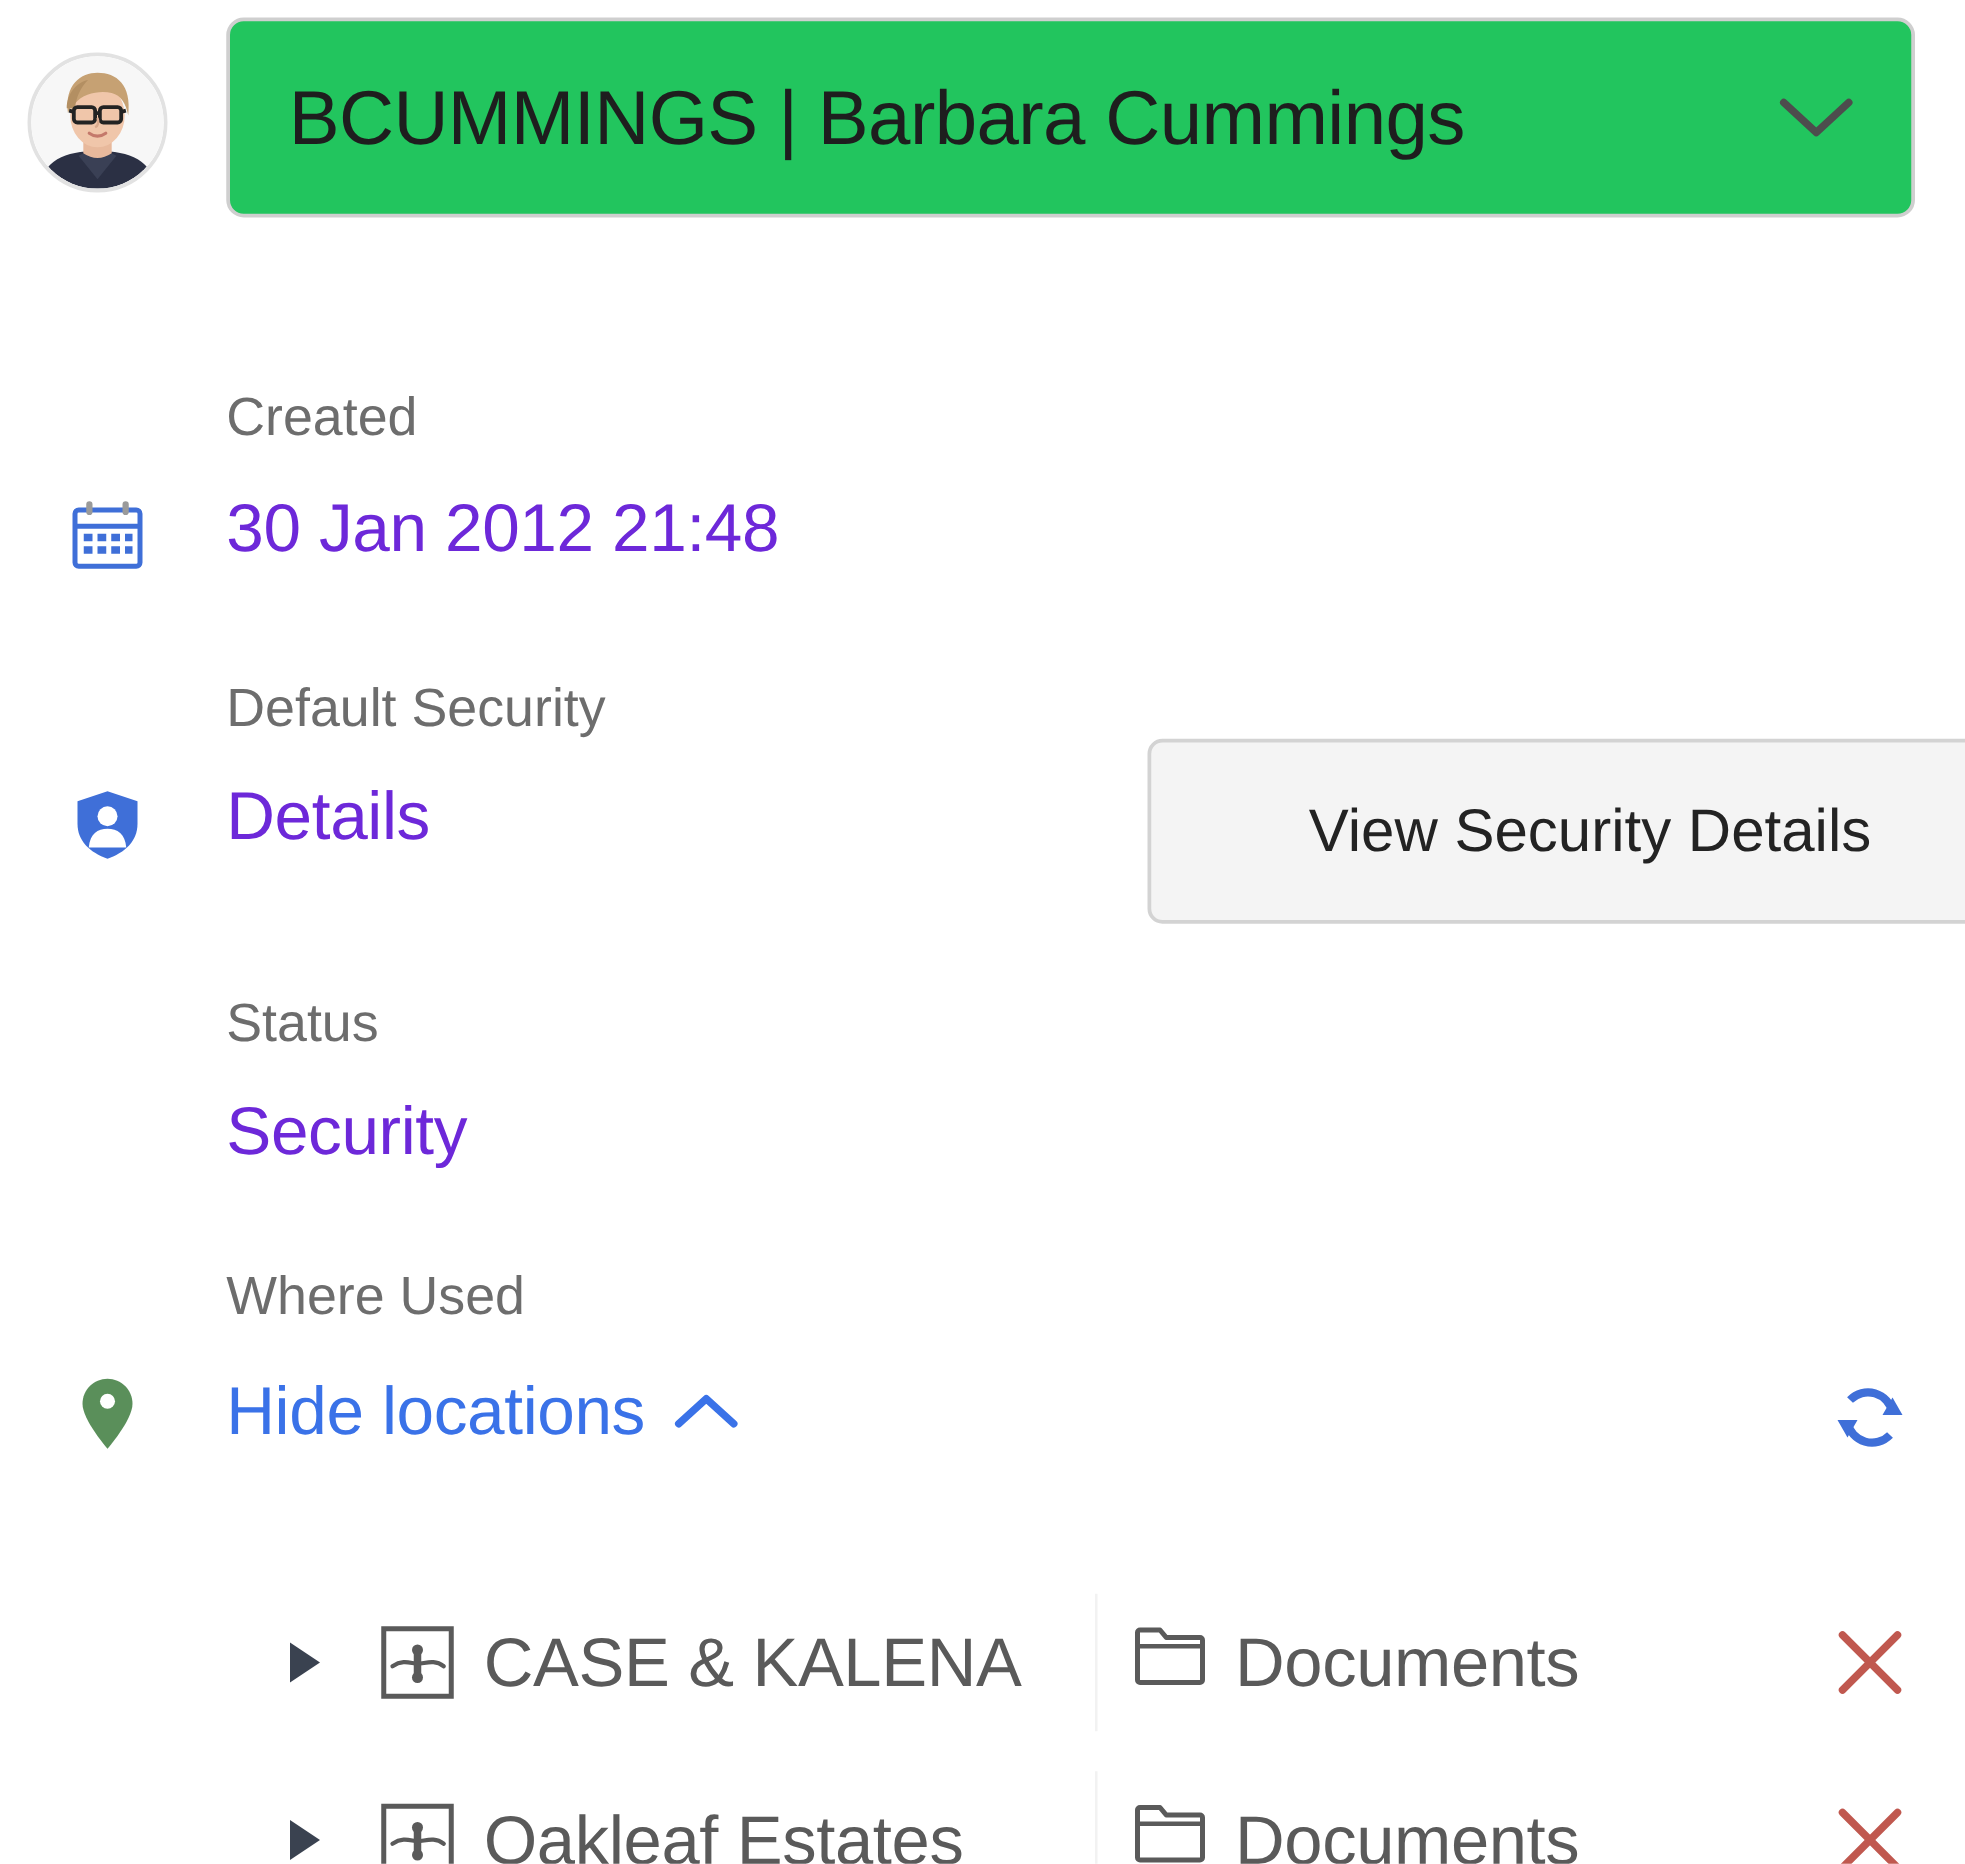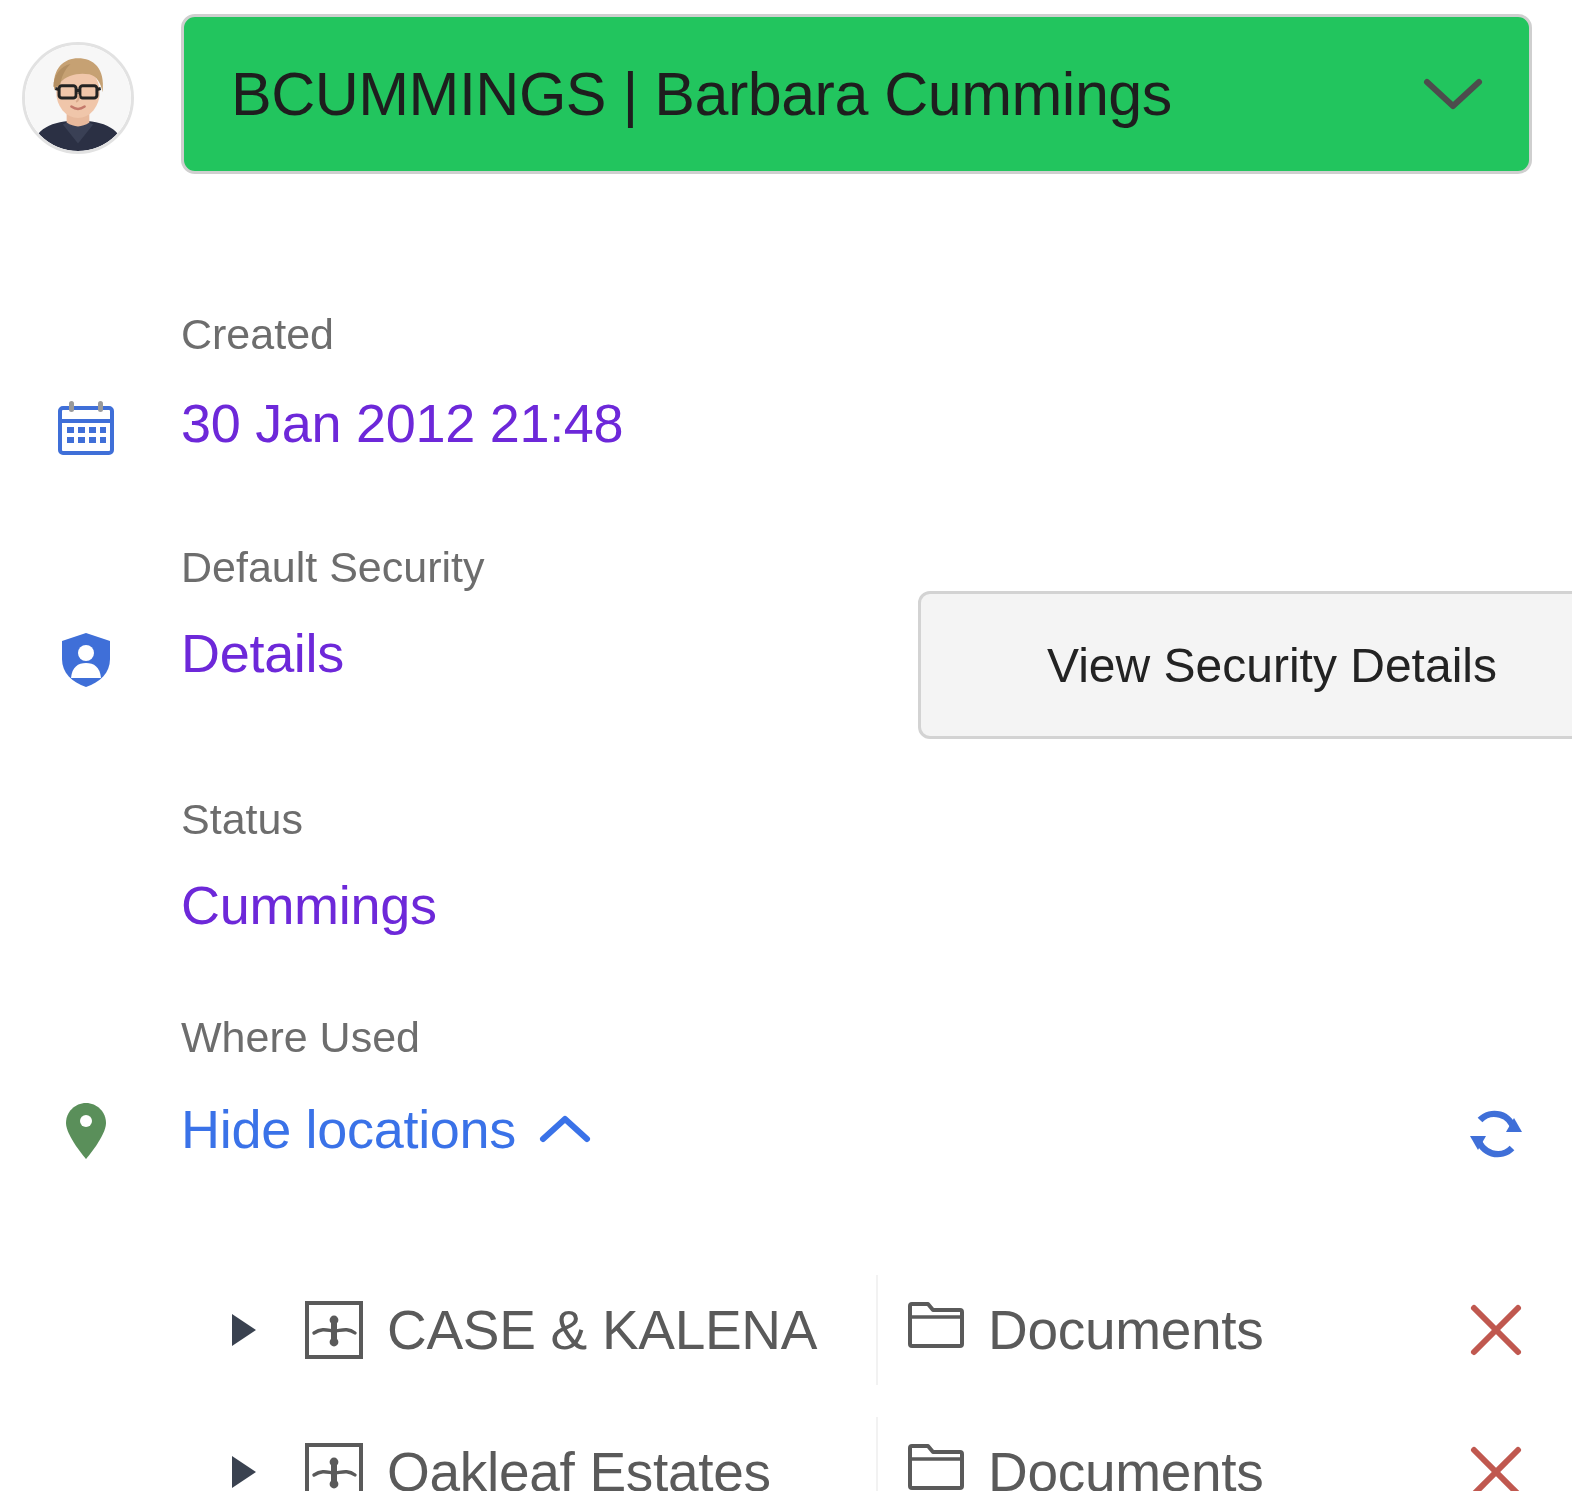--- a/index.html
+++ b/index.html
@@ -292,21 +292,21 @@
     <path d="M16 50 C17 39 23 35 31 35 C39 35 45 39 46 50 Z" fill="#ffffff"></path>
   </svg>
 </div>
 <div class="field-value" style="top:622px;">Details</div>
 
 <div class="security-btn">
   <span>View Security Details</span>
 </div>
 
 <div class="field-label" style="top:795px;">Status</div>
-<div class="field-value" style="top:874px;">Cummings</div>
+<div class="field-value" style="top:874px;">Security</div>
 
 <div class="field-label" style="top:1013px;">Where Used</div>
 <div class="field-icon" style="top:1100px; left:62px; width:48px; height:62px;">
   <svg viewBox="0 0 48 62" xmlns="http://www.w3.org/2000/svg">
     <path d="M24 3 C13 3 4 12 4 23 C4 36 24 59 24 59 C24 59 44 36 44 23 C44 12 35 3 24 3 Z" fill="#5a8f5a"></path>
     <circle cx="24" cy="21" r="6" fill="#ffffff"></circle>
   </svg>
 </div>
 
 <div class="hide-locations">

